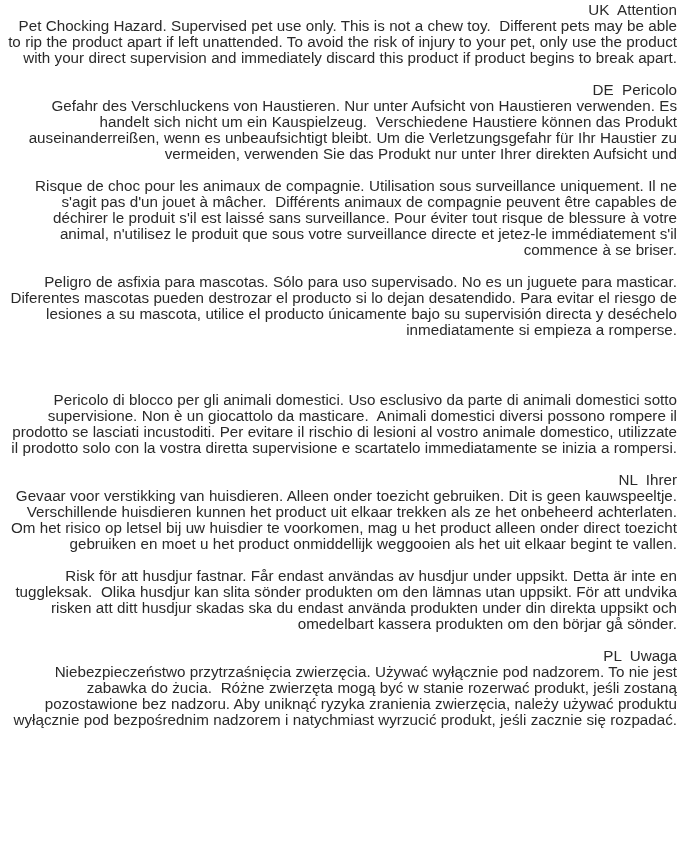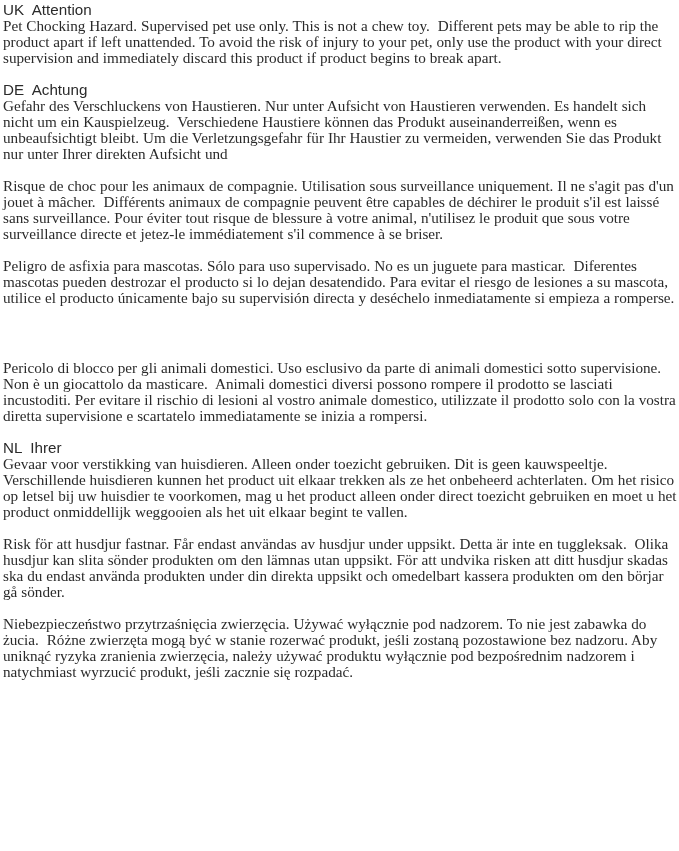--- a/index.html
+++ b/index.html
@@ -16,48 +16,48 @@
     color: #2a2a2a;
     -webkit-font-smoothing: antialiased;
   }
   .page {
     box-sizing: border-box;
     width: 679px;
     padding: 2px 2px 6px 3px;
   }
   .warning-section {
     margin: 0 0 16px 0;
+    text-align: right;
   }
   .warning-section.gap-xl {
     margin-bottom: 54px;
   }
   .sec-heading {
     display: block;
     white-space: pre-wrap;
     font-weight: 400;
   }
   .sec-body {
     margin: 0;
     white-space: pre-wrap;
     word-spacing: 0.01em;
-    font-family: Liberation Serif, serif;
   }
 </style>
 </head>
 <body>
 
 <div class="page">
 
   <section class="warning-section">
     <span class="sec-heading">UK  Attention</span>
     <p class="sec-body">Pet Chocking Hazard. Supervised pet use only. This is not a chew toy.  Different pets may be able to rip the product apart if left unattended. To avoid the risk of injury to your pet, only use the product with your direct supervision and immediately discard this product if product begins to break apart.</p>
   </section>
 
   <section class="warning-section">
-    <span class="sec-heading">DE  Achtung</span>
+    <span class="sec-heading">DE  Pericolo</span>
     <p class="sec-body">Gefahr des Verschluckens von Haustieren. Nur unter Aufsicht von Haustieren verwenden. Es handelt sich nicht um ein Kauspielzeug.  Verschiedene Haustiere können das Produkt auseinanderreißen, wenn es unbeaufsichtigt bleibt. Um die Verletzungsgefahr für Ihr Haustier zu vermeiden, verwenden Sie das Produkt nur unter Ihrer direkten Aufsicht und</p>
   </section>
 
   <section class="warning-section">
     <p class="sec-body">Risque de choc pour les animaux de compagnie. Utilisation sous surveillance uniquement. Il ne s'agit pas d'un jouet à mâcher.  Différents animaux de compagnie peuvent être capables de déchirer le produit s'il est laissé sans surveillance. Pour éviter tout risque de blessure à votre animal, n'utilisez le produit que sous votre surveillance directe et jetez-le immédiatement s'il commence à se briser.</p>
   </section>
 
   <section class="warning-section gap-xl">
     <p class="sec-body">Peligro de asfixia para mascotas. Sólo para uso supervisado. No es un juguete para masticar.  Diferentes mascotas pueden destrozar el producto si lo dejan desatendido. Para evitar el riesgo de lesiones a su mascota, utilice el producto únicamente bajo su supervisión directa y deséchelo inmediatamente si empieza a romperse.</p>
   </section>
@@ -69,16 +69,17 @@
   <section class="warning-section">
     <span class="sec-heading">NL  Ihrer</span>
     <p class="sec-body">Gevaar voor verstikking van huisdieren. Alleen onder toezicht gebruiken. Dit is geen kauwspeeltje.  Verschillende huisdieren kunnen het product uit elkaar trekken als ze het onbeheerd achterlaten. Om het risico op letsel bij uw huisdier te voorkomen, mag u het product alleen onder direct toezicht gebruiken en moet u het product onmiddellijk weggooien als het uit elkaar begint te vallen.</p>
   </section>
 
   <section class="warning-section">
     <p class="sec-body">Risk för att husdjur fastnar. Får endast användas av husdjur under uppsikt. Detta är inte en tuggleksak.  Olika husdjur kan slita sönder produkten om den lämnas utan uppsikt. För att undvika risken att ditt husdjur skadas ska du endast använda produkten under din direkta uppsikt och omedelbart kassera produkten om den börjar gå sönder.</p>
   </section>
 
   <section class="warning-section">
+    <span class="sec-heading">PL  Uwaga</span>
     <p class="sec-body">Niebezpieczeństwo przytrzaśnięcia zwierzęcia. Używać wyłącznie pod nadzorem. To nie jest zabawka do żucia.  Różne zwierzęta mogą być w stanie rozerwać produkt, jeśli zostaną pozostawione bez nadzoru. Aby uniknąć ryzyka zranienia zwierzęcia, należy używać produktu wyłącznie pod bezpośrednim nadzorem i natychmiast wyrzucić produkt, jeśli zacznie się rozpadać.</p>
   </section>
 
 </div>
 
 </body></html>

